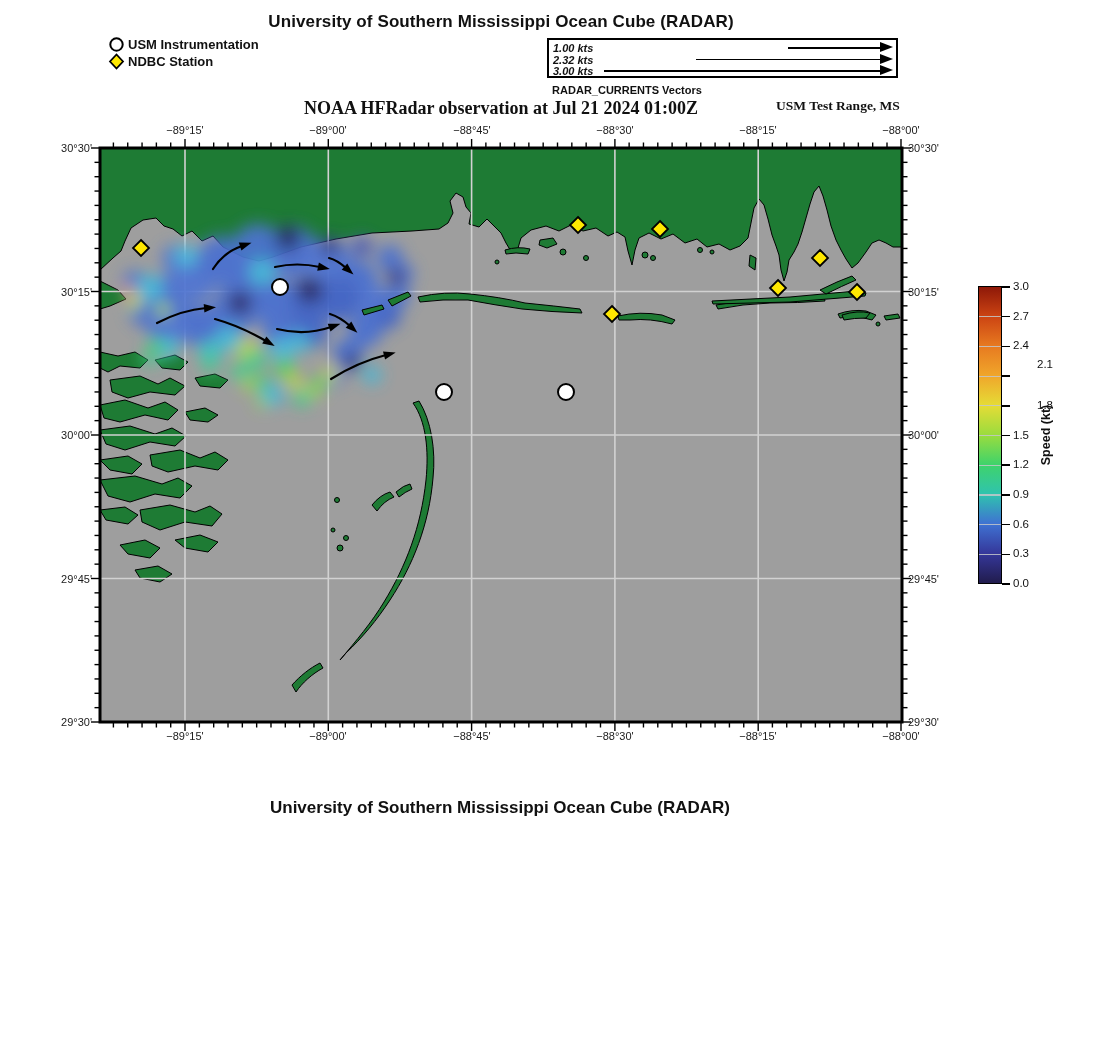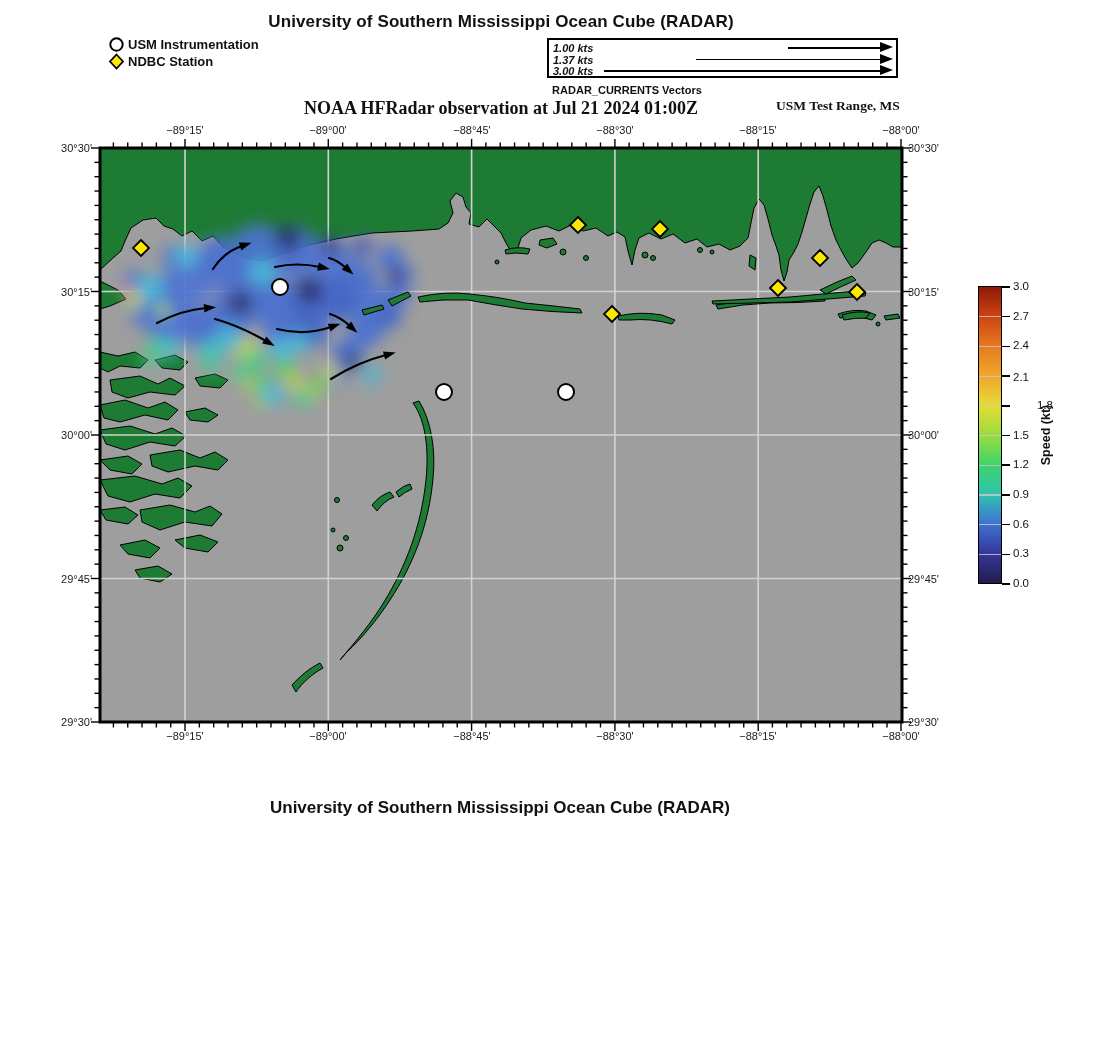--- a/index.html
+++ b/index.html
@@ -455,21 +455,21 @@
     </div>
   </div>
 
   <div class="abs" id="vector-box">
       <div class="vrow" style="top: 2px;">
         <span class="vlabel">1.00 kts</span>
         <div class="vline" style="width: 92px;"></div>
         <div class="vhead"></div>
       </div>
       <div class="vrow" style="top: 13.5px;">
-        <span class="vlabel">1.37 kts</span>
+        <span class="vlabel">2.32 kts</span>
         <div class="vline" style="width: 184px;"></div>
         <div class="vhead"></div>
       </div>
       <div class="vrow" style="top: 25px;">
         <span class="vlabel">3.00 kts</span>
         <div class="vline" style="width: 276px;"></div>
         <div class="vhead"></div>
       </div>
     </div>
   <div class="abs" id="vector-caption">RADAR_CURRENTS Vectors</div>
@@ -506,21 +506,21 @@
     <div class="ylab yr" style="left: 908px; width: 54px; top: 715px;">29°30'</div>
     <div class="cb-tick" style="top: 286.2px;"></div>
     <div class="cb-label" style="top: 280px;">3.0</div>
     <div class="cb-tick" style="top: 315.9px;"></div>
     <div class="cb-label" style="top: 309.7px;">2.7</div>
     <div class="cb-line" style="top: 316.1px;"></div>
     <div class="cb-tick" style="top: 345.6px;"></div>
     <div class="cb-label" style="top: 339.4px;">2.4</div>
     <div class="cb-line" style="top: 345.8px;"></div>
     <div class="cb-tick" style="top: 375.3px;"></div>
-    <div class="cb-label" style="top: 371px;">2.1</div>
+    <div class="cb-label" style="top: 358px; text-align: right;">2.1</div>
     <div class="cb-line" style="top: 375.5px;"></div>
     <div class="cb-tick" style="top: 405px;"></div>
     <div class="cb-label" style="top: 398.8px; text-align: right;">1.8</div>
     <div class="cb-line" style="top: 405.2px;"></div>
     <div class="cb-tick" style="top: 434.7px;"></div>
     <div class="cb-label" style="top: 428.5px;">1.5</div>
     <div class="cb-line" style="top: 434.9px;"></div>
     <div class="cb-tick" style="top: 464.4px;"></div>
     <div class="cb-label" style="top: 458.2px;">1.2</div>
     <div class="cb-line" style="top: 464.6px;"></div>

